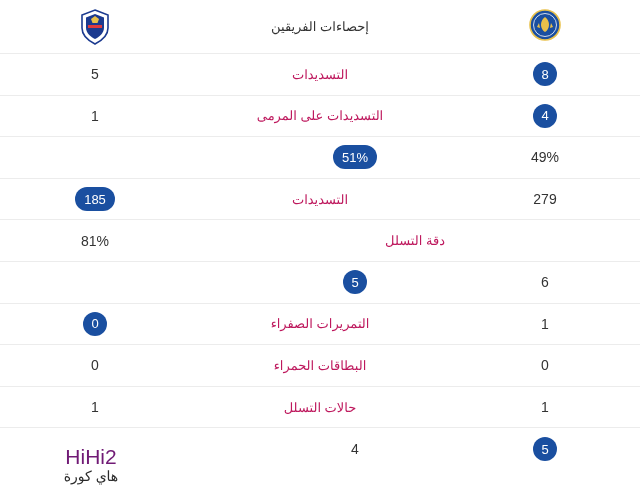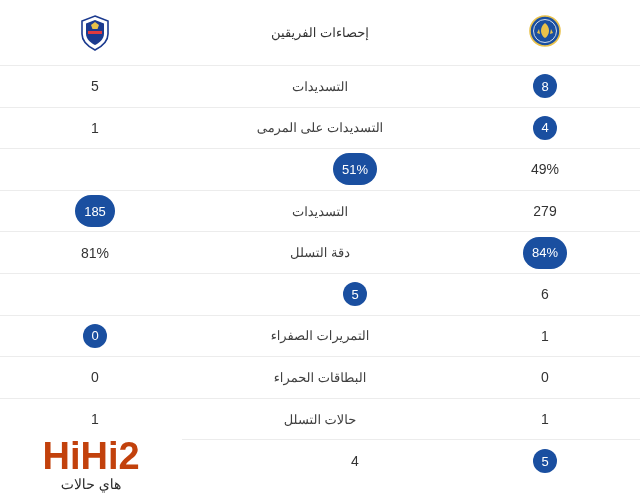--- a/index.html
+++ b/index.html
@@ -37,25 +37,25 @@
     justify-content: center;
     height: 100%;
     box-sizing: border-box;
   }
   .cell-left  { width: 190px; }
   .cell-mid   { flex: 1 1 auto; }
   .cell-right { width: 190px; }
 
   
   .header-row {
-    height: 66px;
+    height: 54px;
   }
   .label {
     font-size: 13px;
-    color: #404040;
+    color: #be185d;
     text-align: center;
     letter-spacing: 0;
   }
   .label-title {
     font-size: 13px;
     color: #333333;
   }
 
   .value {
     font-size: 14px;
@@ -63,21 +63,21 @@
     line-height: 1;
   }
 
   
   .badge {
     background: #1a4fa0;
     color: #ffffff;
     border-radius: 999px;
     min-width: 24px;
     height: 24px;
-    padding: 16px 9px;
+    padding: 8px 9px;
     display: inline-flex;
     align-items: center;
     justify-content: center;
     font-size: 13px;
     box-sizing: border-box;
   }
   .badge.circle {
     padding: 0;
     width: 24px;
   }
@@ -97,23 +97,23 @@
     width: 182px;
     height: 72px;
     background: #ffffff;
     display: flex;
     flex-direction: column;
     align-items: center;
     justify-content: center;
     gap: 2px;
   }
   .wm-main {
-    font-size: 38px;
-    font-weight: bold;
-    color: #c2410c;
+    font-size: 21px;
+    font-weight: normal;
+    color: #701a75;
     letter-spacing: 0px;
     line-height: 1;
   }
   .wm-sub {
     font-size: 14px;
     color: #2b2b2b;
     line-height: 1;
   }
 </style>
 </head>
@@ -176,23 +176,20 @@
       <div class="row">
         <div class="cell cell-left">
           <span class="value">279</span>
         </div>
         <div class="cell cell-mid label">التسديدات</div>
         <div class="cell cell-right">
           <span class="badge">185</span>
         </div>
       </div>
       <div class="row">
-        <div class="cell cell-left">
-          <span class="badge">84%</span>
-        </div>
         <div class="cell cell-mid label">دقة التسلل</div>
         <div class="cell cell-right">
           <span class="value">81%</span>
         </div>
       </div>
       <div class="row">
         <div class="cell cell-left">
           <span class="value">6</span>
         </div>
         <div class="cell cell-right">
@@ -231,16 +228,16 @@
           <span class="badge circle">5</span>
         </div>
         <div class="cell cell-right">
           <span class="value">4</span>
         </div>
       </div>
     </div>
 
   <div class="watermark">
     <div class="wm-main">HiHi2</div>
-    <div class="wm-sub">هاي حالات</div>
+    <div class="wm-sub">هاي كورة</div>
   </div>
 
 </div>
 
 </body></html>

